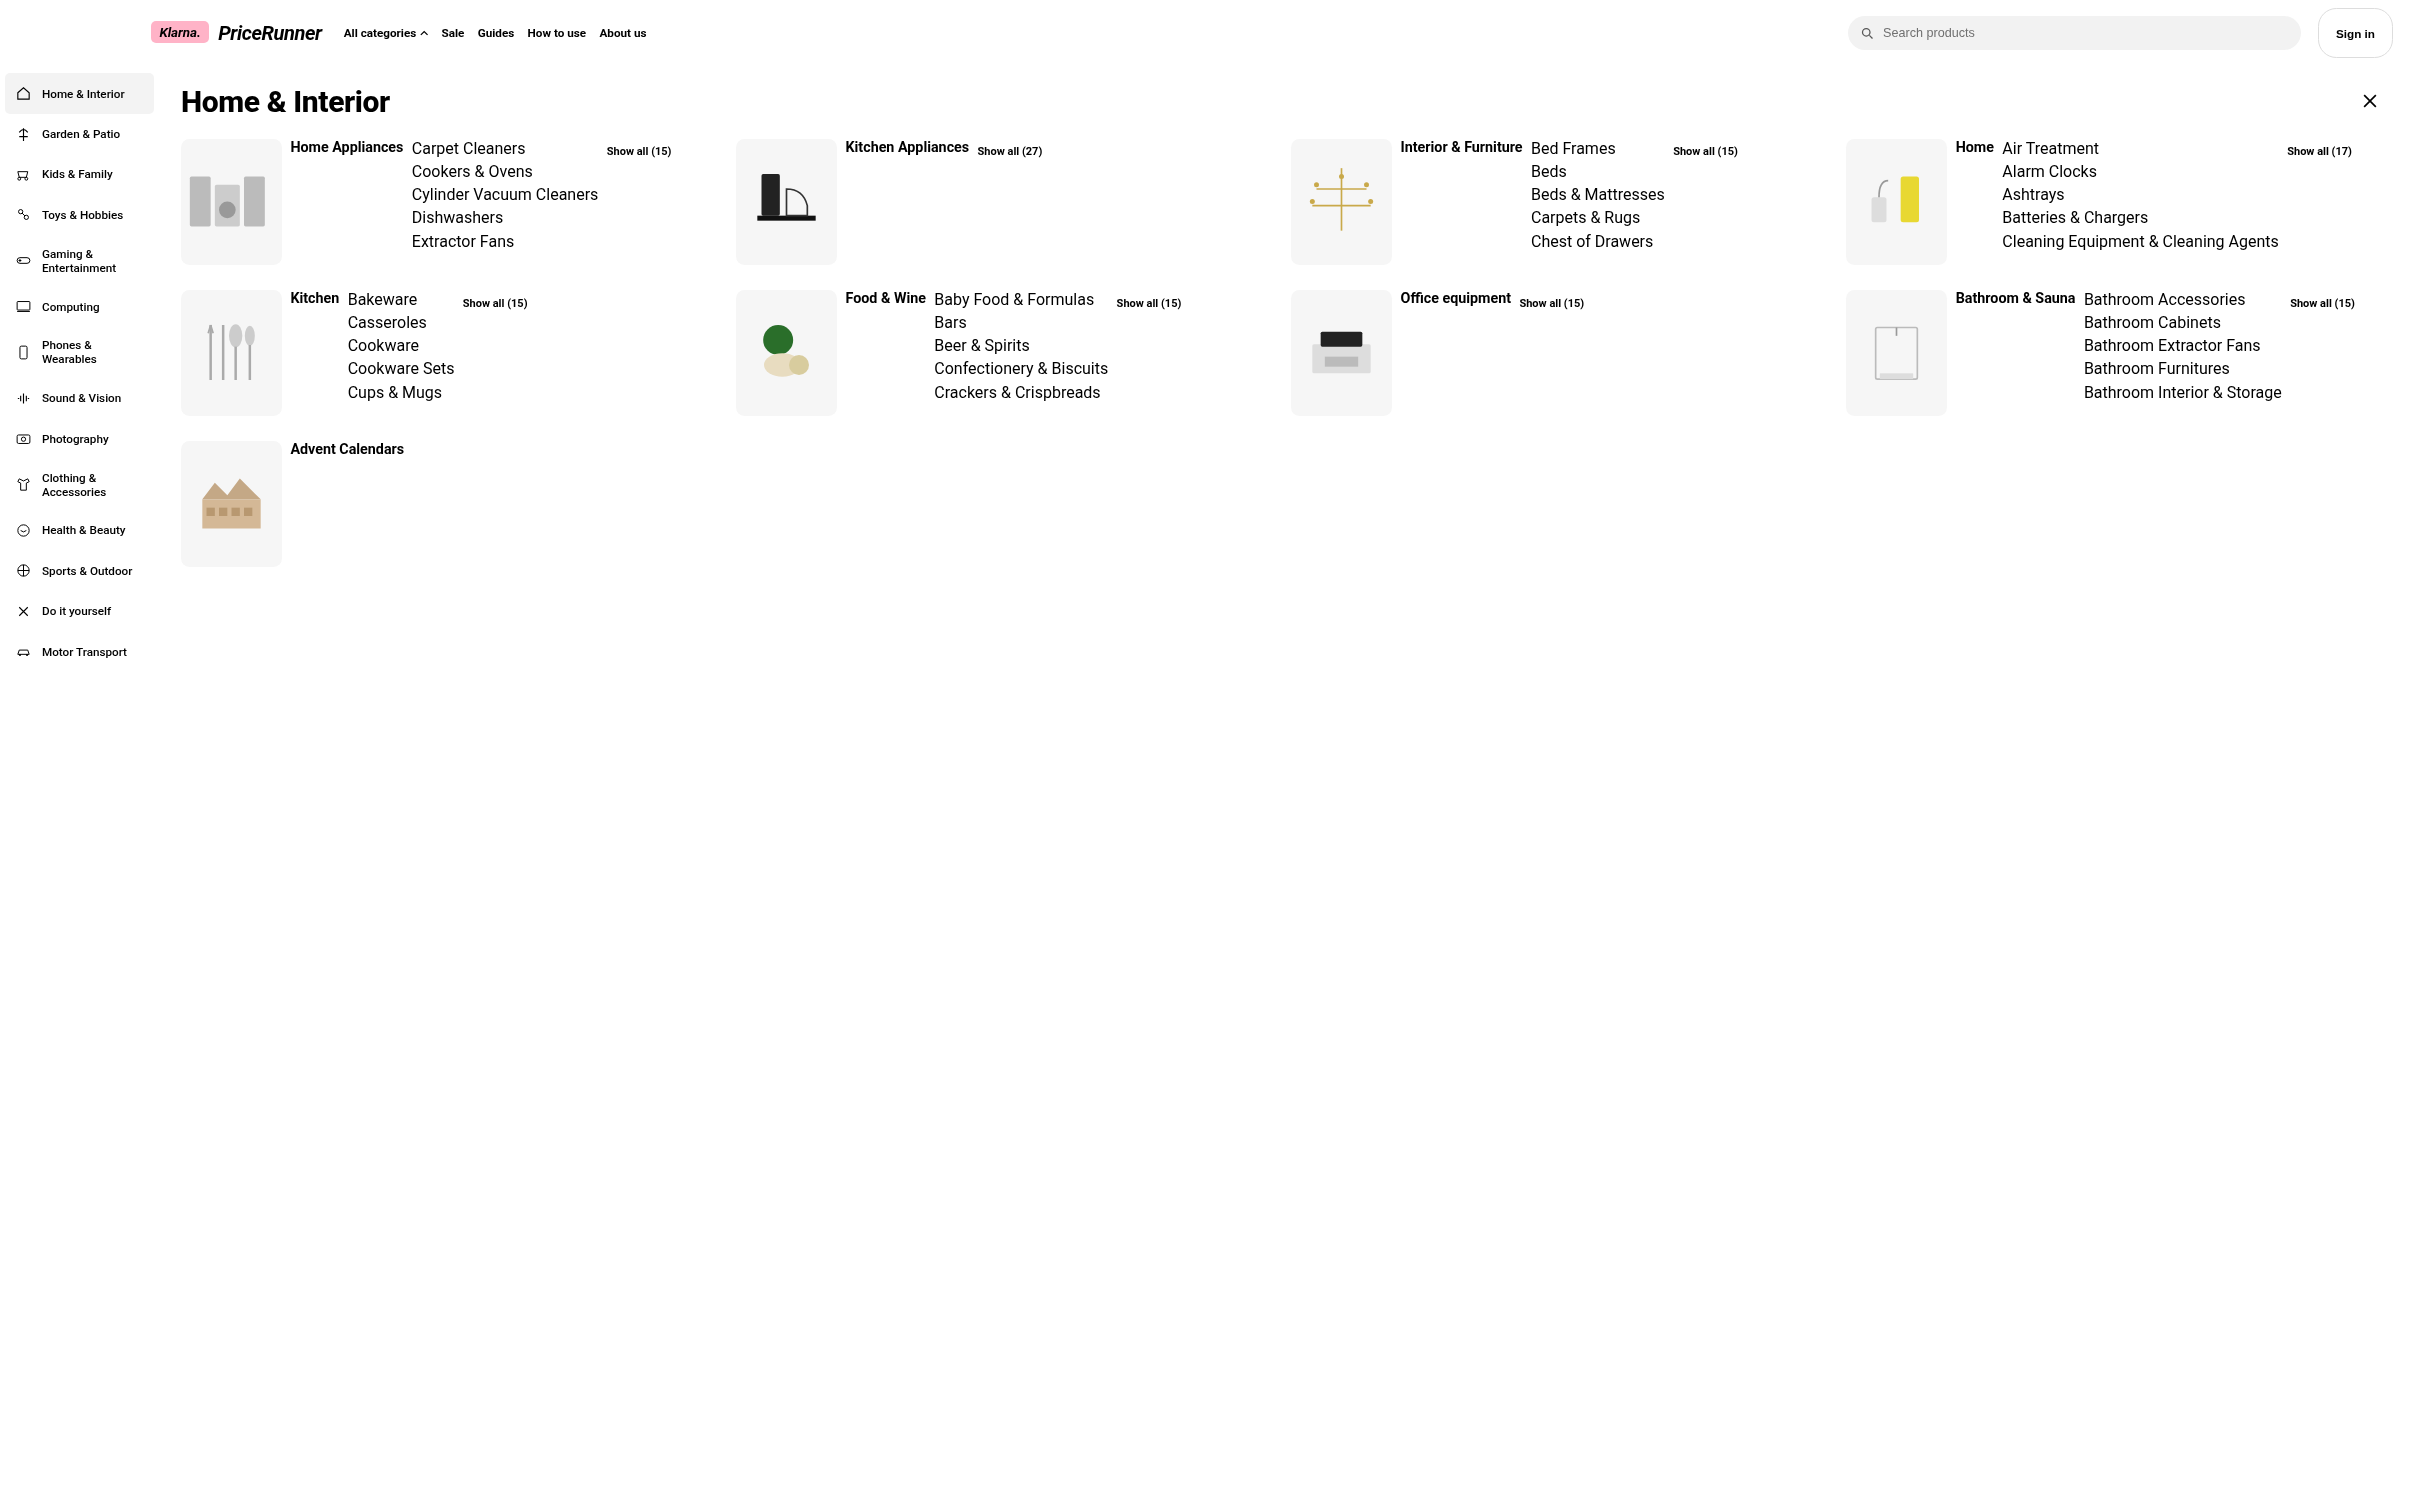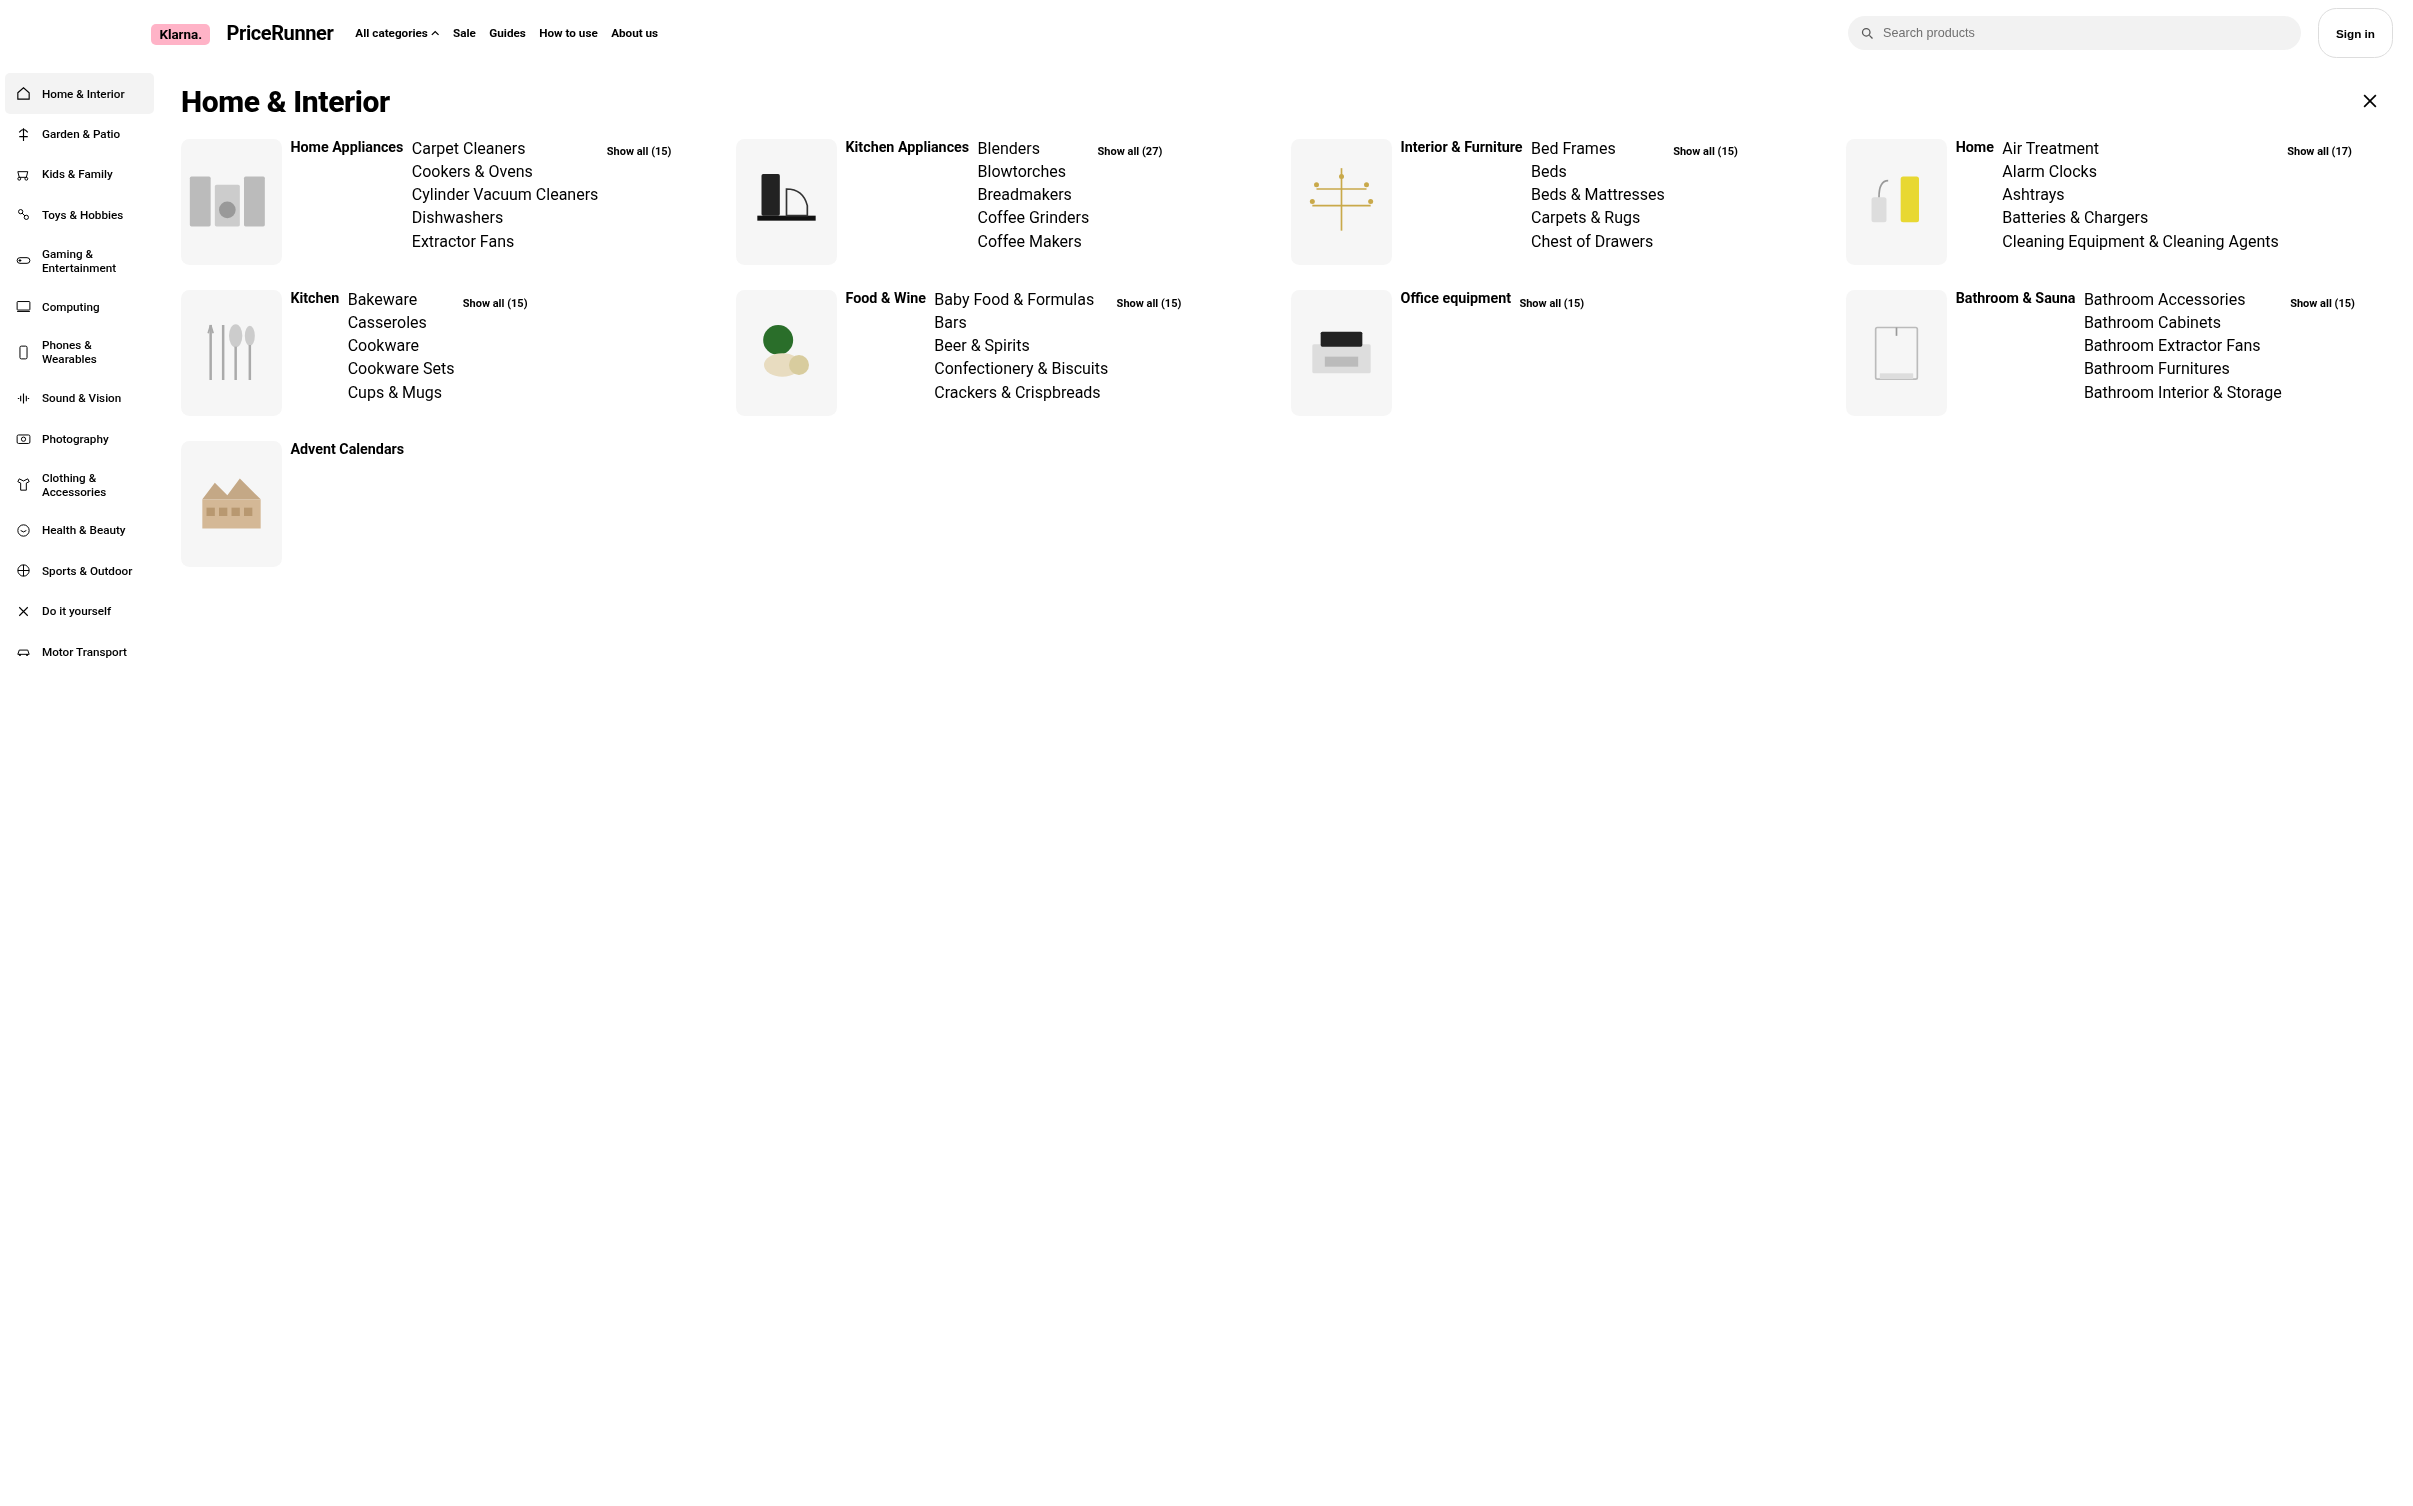--- a/index.html
+++ b/index.html
@@ -1,20 +1,20 @@
 <!DOCTYPE html>
 <html style="font-size:13.4px"><head>
   <meta charset="utf-8">
   <style>
     * { box-sizing: border-box; margin: 0; padding: 0; }
     body { font-family: -apple-system, BlinkMacSystemFont, "Segoe UI", Roboto, Helvetica, Arial, sans-serif; background: #fff; color: #000; }
 
     
     .header { display: flex; align-items: center; padding: 8.4px 20px 8.4px 151px; gap: 17px; }
-    .logo-box { display: flex; align-items: flex-end; gap: 16px; }
+    .logo-box { display: flex; align-items: flex-start; gap: 9px; font-style: italic; }
     .klarna-badge { background: #ffb3c7; color: #000; font-weight: 700; padding: 3.4px 8.4px; border-radius: 5px; font-size: 13.4px; }
     .pricerunner { font-weight: 700; font-size: 20px; letter-spacing: -0.4px; }
     .nav-links { display: flex; align-items: center; gap: 13.4px; margin-left: 5px; font-size: 11.7px; font-weight: 700; }
     .nav-link { display: flex; align-items: center; gap: 3.4px; cursor: pointer; }
     .chev-up { width: 8.4px; height: 8.4px; }
     .search-wrap { flex: 1; display: flex; justify-content: flex-end; }
     .search-box { background: #f2f2f2; border-radius: 18.4px; height: 34px; width: 453px; display: flex; align-items: center; padding: 0 11.7px; gap: 8.4px; }
     .search-box input { border: none; background: transparent; outline: none; font-size: 12.6px; flex: 1; color: #000; }
     .search-box input::placeholder { color: #707070; }
     .signin-btn { border: 0.8px solid #ddd; background: #fff; border-radius: 18.4px; height: 50px; padding: 0 17px; font-size: 11.7px; font-weight: 600; cursor: pointer; }
@@ -238,27 +238,20 @@
           <div class="card-image">
             <div class="img-ph">
               <svg width="101" height="75" viewBox="0 0 120 90">
                 <rect x="30" y="12" width="22" height="50" fill="#222" rx="2"></rect>
                 <rect x="25" y="62" width="70" height="6" fill="#111"></rect>
                 <path d="M60 30 Q80 30 85 50 L85 62 L60 62 Z" fill="none" stroke="#333" stroke-width="2"></path>
               </svg>
             </div>
           </div>
           <div class="card-title">Kitchen Appliances</div>
-          <div class="card-links">
-            <span class="card-link">Blenders</span>
-            <span class="card-link">Blowtorches</span>
-            <span class="card-link">Breadmakers</span>
-            <span class="card-link">Coffee Grinders</span>
-            <span class="card-link">Coffee Makers</span>
-          </div>
           <div class="show-all">Show all (27)</div>
         </div>
         <div class="card">
           <div class="card-image">
             <div class="img-ph">
               <svg width="101" height="75" viewBox="0 0 120 90">
                 <line x1="60" y1="5" x2="60" y2="80" stroke="#c9a94a" stroke-width="2"></line>
                 <line x1="30" y1="30" x2="90" y2="30" stroke="#c9a94a" stroke-width="2"></line>
                 <line x1="25" y1="50" x2="95" y2="50" stroke="#c9a94a" stroke-width="2"></line>
                 <circle cx="30" cy="25" r="3" fill="#c9a94a"></circle>

